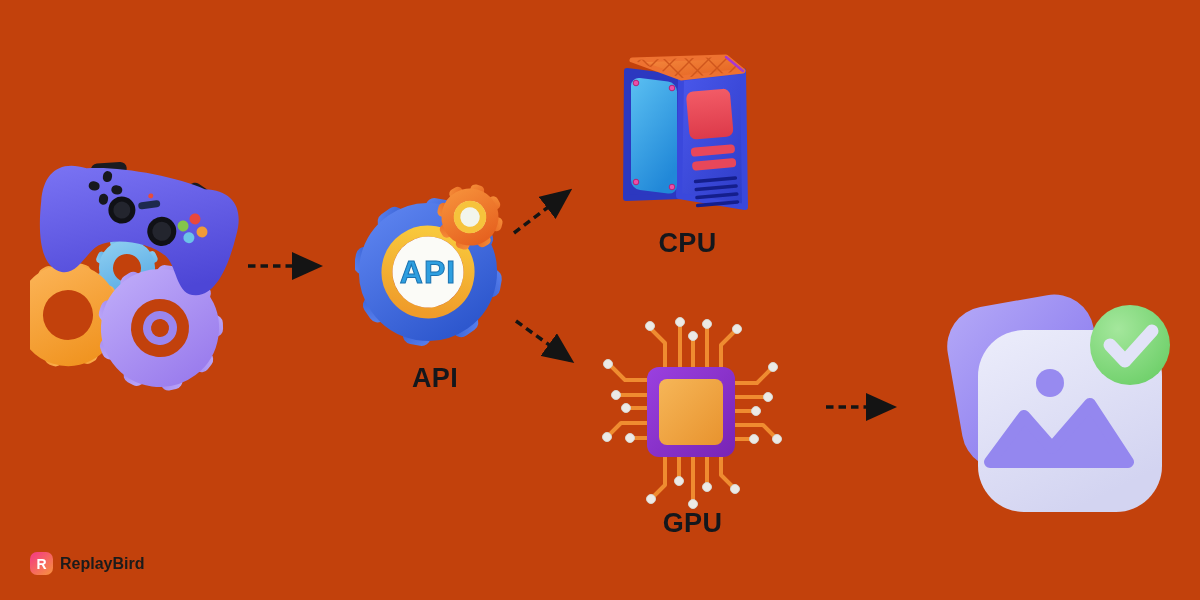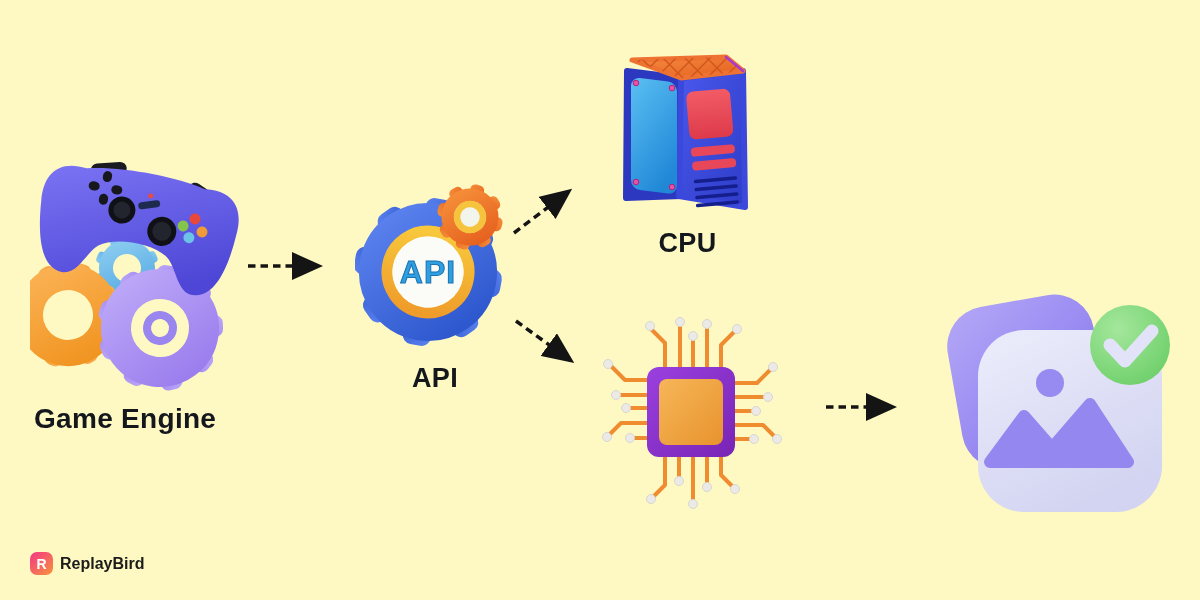--- a/index.html
+++ b/index.html
@@ -1,18 +1,18 @@
 <!DOCTYPE html>
 <html><head>
 <meta charset="utf-8">
 <style>
   html,body{margin:0;padding:0;}
   .canvas{
     position:relative;width:1200px;height:600px;overflow:hidden;
-    background:#fef9c3;font-family:"Liberation Sans",sans-serif;
+    background:#c2410c;font-family:"Liberation Sans",sans-serif;
   }
   .node-illustration{position:absolute;}
   .node-label{
     position:absolute;font-weight:700;color:#14171c;letter-spacing:.3px;
   }
   .lbl-game-engine{left:34px;top:403px;font-size:28px;}
   .lbl-api{left:355px;top:363px;width:160px;text-align:center;font-size:27px;}
   .lbl-cpu{left:615px;top:228px;width:145px;text-align:center;font-size:27px;}
   .lbl-gpu{left:595px;top:508px;width:195px;text-align:center;font-size:27px;}
   .arrow-layer{position:absolute;left:0;top:0;width:1200px;height:600px;}
@@ -334,22 +334,22 @@
       <marker id="ah" markerWidth="9" markerHeight="8" refX="7.5" refY="4" orient="auto">
         <path d="M0,0 L9,4 L0,8 Z" fill="#141414"></path>
       </marker>
     </defs>
     <line x1="248" y1="266" x2="318" y2="266" stroke="#141414" stroke-width="3.5" stroke-dasharray="7.5 5" marker-end="url(#ah)"></line>
     <line x1="514" y1="233" x2="568" y2="192" stroke="#141414" stroke-width="3.5" stroke-dasharray="7.5 5" marker-end="url(#ah)"></line>
     <line x1="516" y1="321" x2="570" y2="360" stroke="#141414" stroke-width="3.5" stroke-dasharray="7.5 5" marker-end="url(#ah)"></line>
     <line x1="826" y1="407" x2="892" y2="407" stroke="#141414" stroke-width="3.5" stroke-dasharray="7.5 5" marker-end="url(#ah)"></line>
   </svg>
 
-  <div class="node-label lbl-game-engine">Game Engine</div>
   <div class="node-label lbl-api">API</div>
   <div class="node-label lbl-cpu">CPU</div>
+  <div class="node-label lbl-gpu">GPU</div>
 
   <div class="logo">
     <div class="logo-badge">R</div>
     <div class="logo-text">ReplayBird</div>
   </div>
 
 </div>
 
 </body></html>

